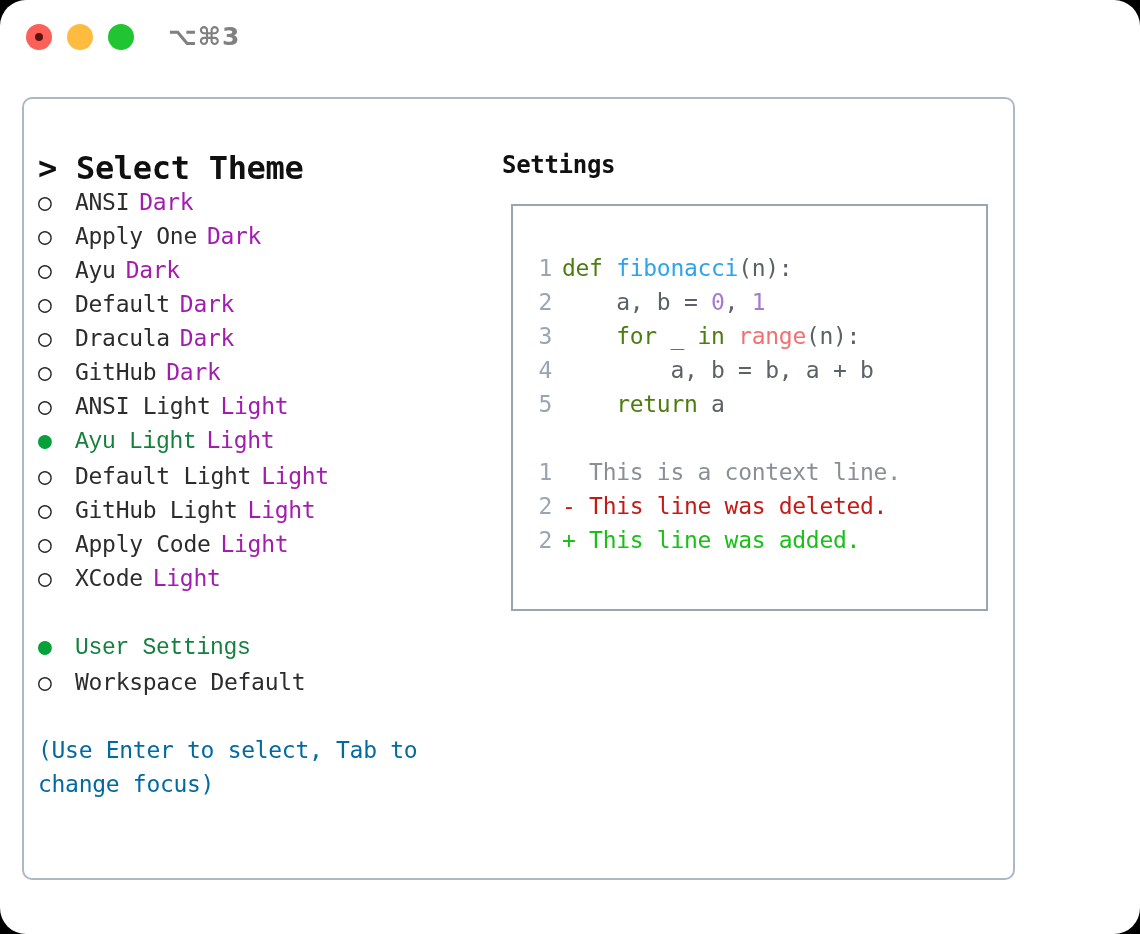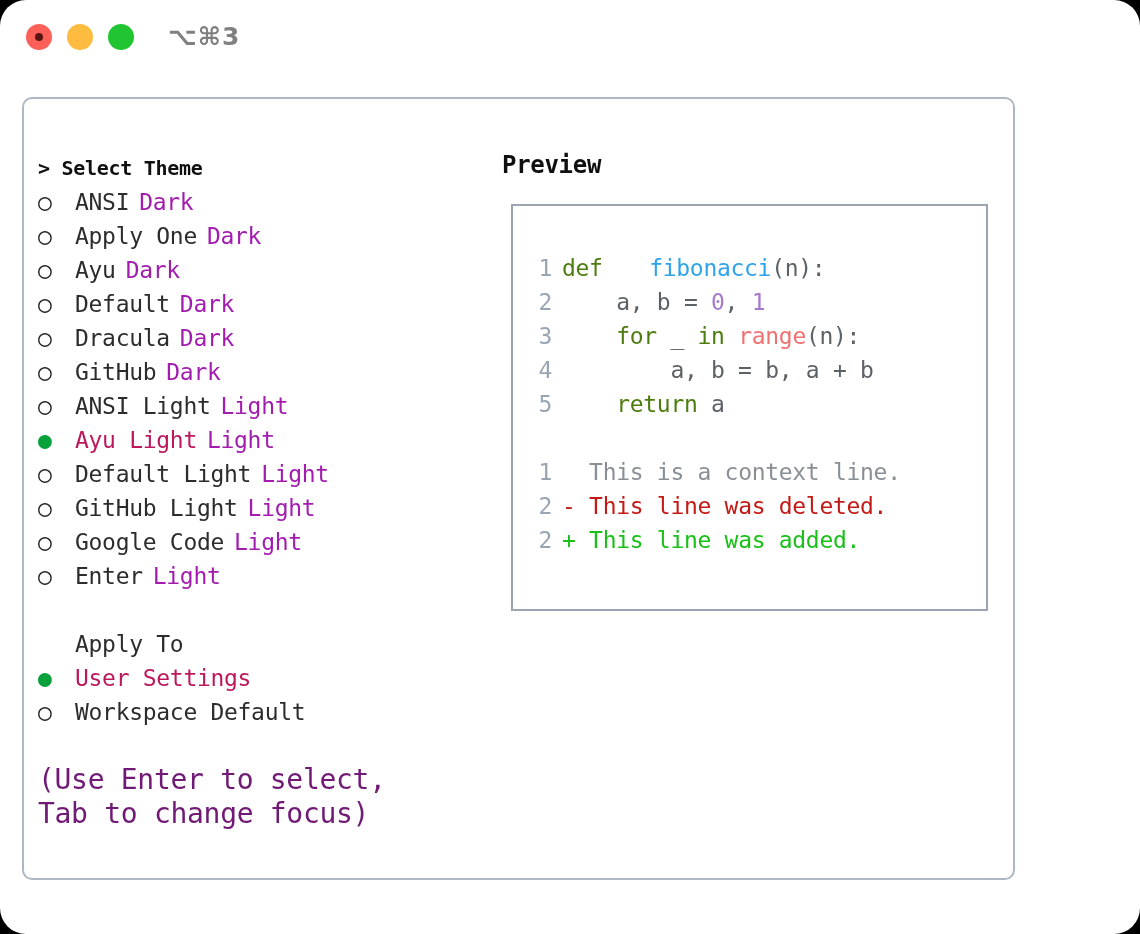--- a/index.html
+++ b/index.html
@@ -95,21 +95,21 @@
   }
 
   
   .left {
     position: absolute;
     left: 14px;
     top: 52px;
     width: 450px;
   }
   .section-header {
-    font-size: 20px;
+    font-size: 32px;
     font-weight: bold;
     color: #101010;
     white-space: pre;
     line-height: 34px;
     letter-spacing: -0.3px;
   }
   .opt {
     display: flex;
     align-items: baseline;
     line-height: 34px;
@@ -118,30 +118,30 @@
     letter-spacing: -0.3px;
   }
   .marker {
     width: 28px;
     flex: 0 0 28px;
     color: #2C2C2C;
     font-size: 23px;
   }
   .marker.sel { color: #06A13A; }
   .opt-name { color: #2C2C2C; margin-left: 9px; }
-  .opt-name.sel { color: #be185d; }
+  .opt-name.sel { color: #15803d; font-family: Liberation Mono, monospace; }
   .opt-tag {
     color: #a21caf;
     margin-left: 10px;
   }
   .gap-block { height: 34px; }
   .help {
     margin-top: 34px;
-    font-size: 28px;
-    color: #701a75;
+    font-size: 23px;
+    color: #0369a1;
     line-height: 34px;
     width: 410px;
     white-space: pre-wrap;
     letter-spacing: -0.3px;
   }
 
   
   .right {
     position: absolute;
     left: 478px;
@@ -174,21 +174,21 @@
     letter-spacing: -0.3px;
   }
   .ln {
     color: #9AA5B4;
     display: inline-block;
     width: 24px;
     text-align: right;
     margin-right: 10px;
   }
   .kw    { color: #4d7c0f; }
-  .fn    { color: #2CA3EA; margin-left: 33px; }
+  .fn    { color: #2CA3EA; }
   .bi    { color: #F07171; text-align: center; }
   .num   { color: #A37ACC; }
   .pln   { color: #5C6166; }
   .blank { height: 34px; }
   .diff-ctx { color: #8A8F96; }
   .diff-del { color: #C41A16; }
   .diff-add { color: #18C018; }
 </style>
 </head>
 <body>
@@ -213,40 +213,36 @@
             <div class="opt"><span class="marker">○</span><span class="opt-name">ANSI</span><span class="opt-tag">Dark</span></div>
             <div class="opt"><span class="marker">○</span><span class="opt-name">Apply One</span><span class="opt-tag">Dark</span></div>
             <div class="opt"><span class="marker">○</span><span class="opt-name">Ayu</span><span class="opt-tag">Dark</span></div>
             <div class="opt"><span class="marker">○</span><span class="opt-name">Default</span><span class="opt-tag">Dark</span></div>
             <div class="opt"><span class="marker">○</span><span class="opt-name">Dracula</span><span class="opt-tag">Dark</span></div>
             <div class="opt"><span class="marker">○</span><span class="opt-name">GitHub</span><span class="opt-tag">Dark</span></div>
             <div class="opt"><span class="marker">○</span><span class="opt-name">ANSI Light</span><span class="opt-tag">Light</span></div>
             <div class="opt"><span class="marker sel">●</span><span class="opt-name sel">Ayu Light</span><span class="opt-tag">Light</span></div>
             <div class="opt"><span class="marker">○</span><span class="opt-name">Default Light</span><span class="opt-tag">Light</span></div>
             <div class="opt"><span class="marker">○</span><span class="opt-name">GitHub Light</span><span class="opt-tag">Light</span></div>
-            <div class="opt"><span class="marker">○</span><span class="opt-name">Google Code</span><span class="opt-tag">Light</span></div>
-            <div class="opt"><span class="marker">○</span><span class="opt-name">Enter</span><span class="opt-tag">Light</span></div>
+            <div class="opt"><span class="marker">○</span><span class="opt-name">Apply Code</span><span class="opt-tag">Light</span></div>
+            <div class="opt"><span class="marker">○</span><span class="opt-name">XCode</span><span class="opt-tag">Light</span></div>
           </div>
 
         <div class="gap-block"></div>
 
-        <div class="opt">
-          <span class="marker"> </span>
-          <span class="opt-name">Apply To</span>
-        </div>
         <div id="apply-list">
             <div class="opt"><span class="marker sel">●</span><span class="opt-name sel">User Settings</span></div>
             <div class="opt"><span class="marker">○</span><span class="opt-name">Workspace Default</span></div>
           </div>
 
         <div class="help">(Use Enter to select, Tab to change focus)</div>
       </div>
 
       <div class="right">
-        <div class="preview-title">Preview</div>
+        <div class="preview-title">Settings</div>
         <div class="preview-box">
           <div class="code" id="code-area"><div><span class="ln">1</span><span class="kw">def </span><span class="fn">fibonacci</span><span class="pln">(n):</span></div><div><span class="ln">2</span><span class="pln">    a, b = </span><span class="num">0</span><span class="pln">, </span><span class="num">1</span></div><div><span class="ln">3</span><span class="pln">    </span><span class="kw">for</span><span class="pln"> _ </span><span class="kw">in</span><span class="pln"> </span><span class="bi">range</span><span class="pln">(n):</span></div><div><span class="ln">4</span><span class="pln">        a, b = b, a + b</span></div><div><span class="ln">5</span><span class="pln">    </span><span class="kw">return</span><span class="pln"> a</span></div><div class="blank"></div><div><span class="ln">1</span><span class="diff-ctx">  </span><span class="diff-ctx">This is a context line.</span></div><div><span class="ln">2</span><span class="diff-del">- </span><span class="diff-del">This line was deleted.</span></div><div><span class="ln">2</span><span class="diff-add">+ </span><span class="diff-add">This line was added.</span></div></div>
         </div>
       </div>
 
     </div>
   </div>
 </div>
 
 </body></html>

